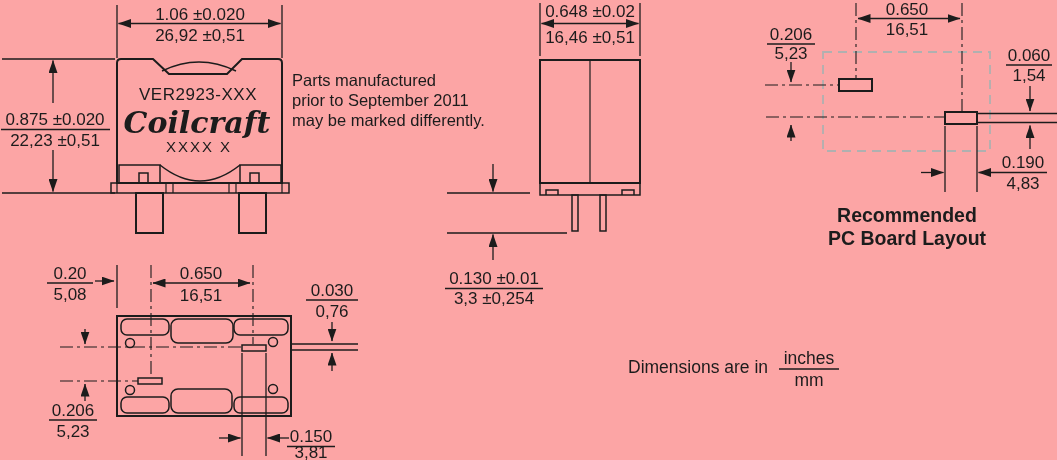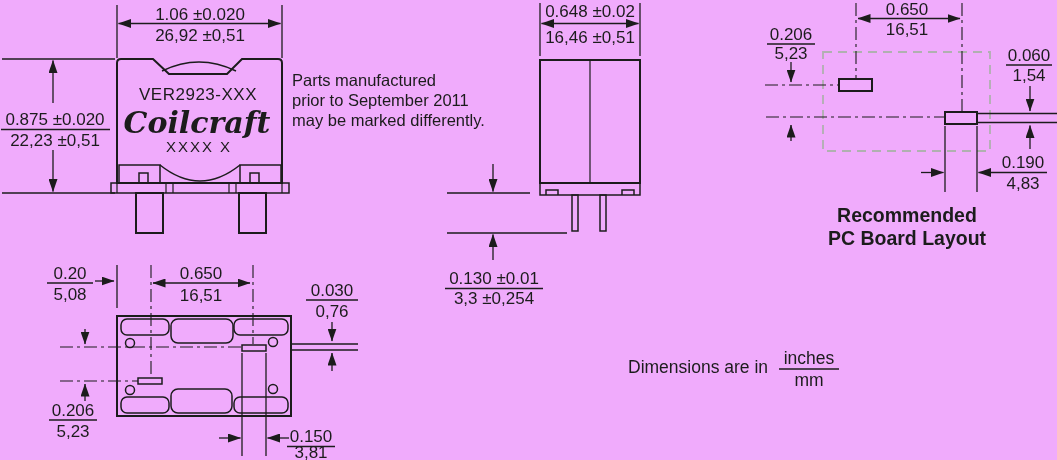--- a/index.html
+++ b/index.html
@@ -1,16 +1,16 @@
 <!DOCTYPE html>
 <html><head>
 <meta charset="utf-8">
 <style>
   html,body{margin:0;padding:0;background:#fff}
-  .stage{position:relative;width:1057px;height:460px;background:#f0abfc;overflow:hidden}
+  .stage{position:relative;width:1057px;height:460px;background:#fca5a5;overflow:hidden}
   svg{display:block}
   .ol{fill:none;stroke:#1c1c1c;stroke-width:2}
   .ol15{fill:none;stroke:#1c1c1c;stroke-width:1.5}
   .thin{fill:none;stroke:#1c1c1c;stroke-width:1.2}
   .dim{fill:none;stroke:#1c1c1c;stroke-width:1.3}
   .cl{fill:none;stroke:#1c1c1c;stroke-width:1.1;stroke-dasharray:13 4 3 4}
   .dash{fill:none;stroke:#b0b0b0;stroke-width:1.8;stroke-dasharray:9 6}
   text{fill:#1c1c1c;font-family:"Liberation Sans",sans-serif}
   .t17{font-size:17px}
   .mid{text-anchor:middle}

